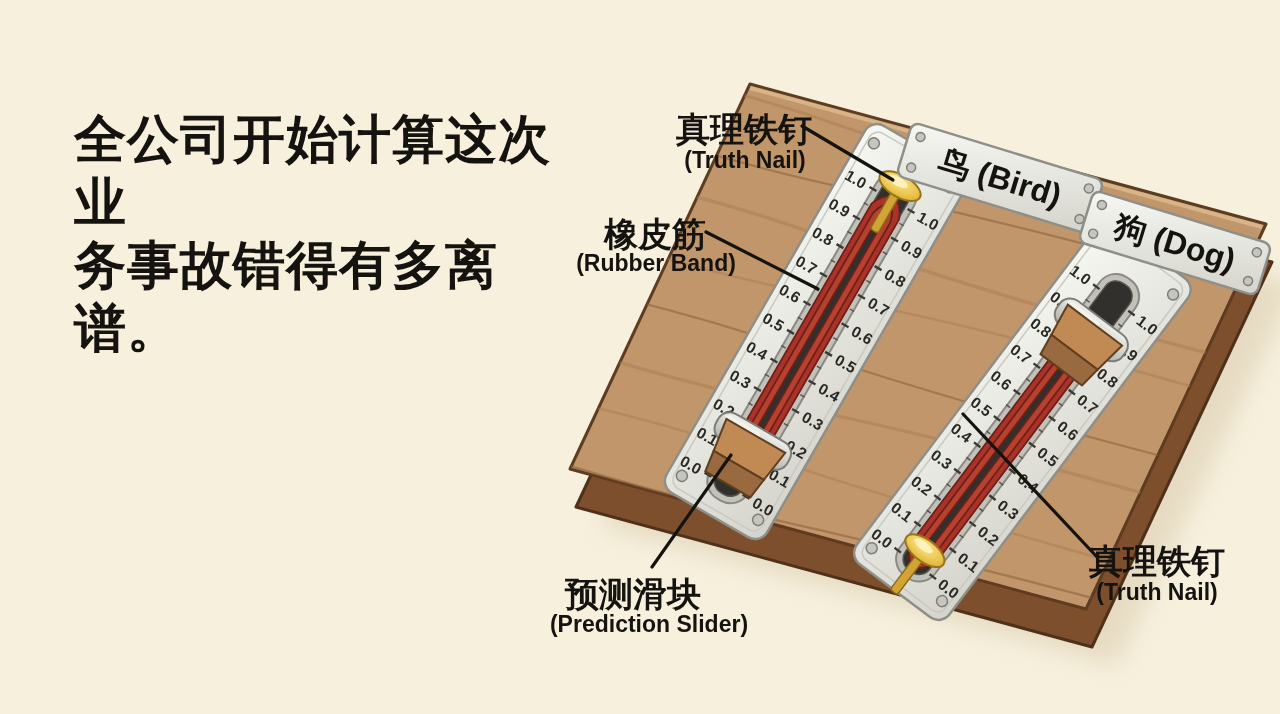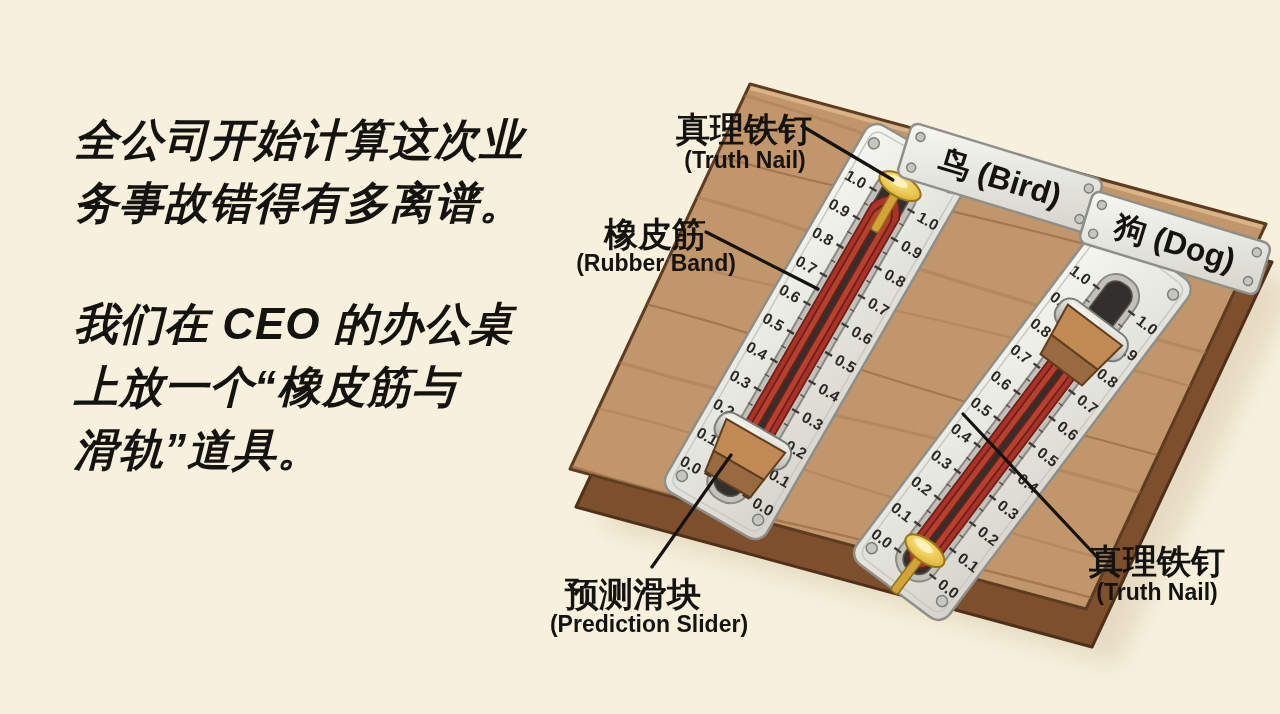--- a/index.html
+++ b/index.html
@@ -1,20 +1,20 @@
 <!DOCTYPE html>
 <html><head>
 <meta charset="utf-8">
 <style>
   html,body{margin:0;padding:0;background:#f6f0dd;}
   .page{position:relative;width:1280px;height:714px;overflow:hidden;
         font-family:"Liberation Sans","DejaVu Sans",sans-serif;}
   .text-col{position:absolute;left:74px;top:108px;width:480px;color:#15130f;}
-  .text-col p{margin:0 0 58px 0;font-size:44px;line-height:63px;font-weight:800;
-              letter-spacing:1px;white-space:pre-line;font-style:italic;}
+  .text-col p{margin:0 0 58px 0;font-size:52px;line-height:63px;font-weight:800;
+              letter-spacing:1px;white-space:pre-line;}
   svg{position:absolute;left:0;top:0;}
   .plate{fill:url(#metalG);stroke:#8f8f89;stroke-width:2.5;}
   .plate-inner{fill:none;stroke:#c9c9c2;stroke-width:1.5;}
   .screw{fill:#c6c6c0;stroke:#7f7f79;stroke-width:1.5;}
   .slot-bezel{fill:#c2c2bb;stroke:#8a8a83;stroke-width:2;}
   .slot{fill:#32302c;stroke:#57544e;stroke-width:1.5;}
   .tick-major{stroke:#3c3934;stroke-width:2.4;}
   .tick-minor{stroke:#55514a;stroke-width:1.4;}
   .tick-label{font:700 15.5px "Liberation Sans",sans-serif;fill:#2a2823;}
   .band-under,.band-under2{fill:none;stroke:#6e1f17;stroke-linecap:round;}
@@ -36,23 +36,20 @@
   .grain.dark{stroke:#8a613a;opacity:.55;}
 </style>
 </head>
 <body>
 
 <div class="page">
 
   <div class="text-col">
     <p>全公司开始计算这次业
 务事故错得有多离谱。</p>
-    <p>我们在 CEO 的办公桌
-上放一个“橡皮筋与
-滑轨”道具。</p>
   </div>
 
   <svg width="1280" height="714" viewBox="0 0 1280 714">
     <defs>
       <linearGradient id="metalG" x1="0" y1="0" x2="1" y2="1">
         <stop offset="0" stop-color="#f7f7f3"></stop>
           <stop offset="1" stop-color="#d4d4cc"></stop>
       </linearGradient>
       <radialGradient id="goldG" cx="0.4" cy="0.35" r="0.9">
         <stop offset="0" stop-color="#ffe98f"></stop>

